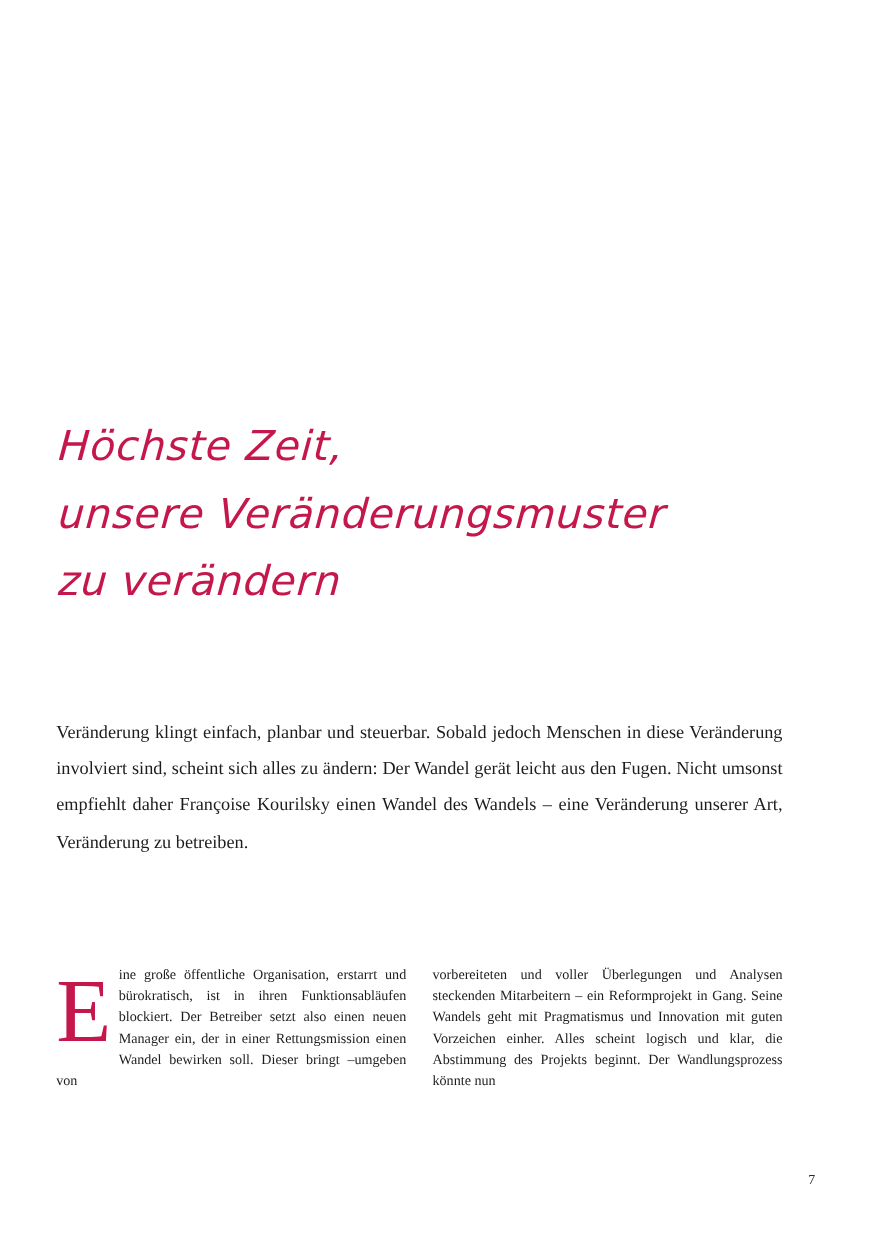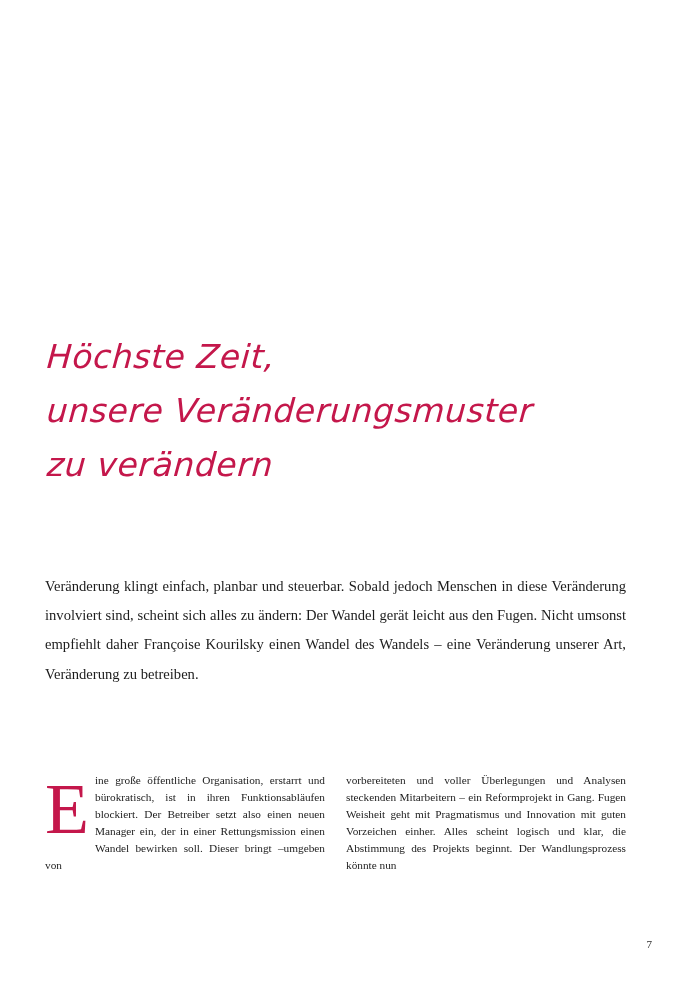--- a/index.html
+++ b/index.html
@@ -108,18 +108,18 @@
   <div class="headline">
     <div class="headline-line l1">Höchste Zeit,</div>
     <div class="headline-line l2">unsere Veränderungsmuster</div>
     <div class="headline-line l3">zu verändern</div>
   </div>
 
   <div class="lead">Veränderung klingt einfach, planbar und steuerbar. Sobald jedoch Menschen in diese Veränderung involviert sind, scheint sich alles zu ändern: Der Wandel gerät leicht aus den Fugen. Nicht umsonst empfiehlt daher Françoise Kourilsky einen Wandel des Wandels – eine Veränderung unserer Art, Veränderung zu betreiben.</div>
 
   <div class="columns">
     <p><span class="dropcap">E</span><span>ine große öffentliche Organisation, erstarrt und bürokratisch, ist in ihren Funktionsabläufen blockiert. Der Betreiber setzt also einen neuen Manager ein, der in einer Rettungsmission einen Wandel bewirken soll. Dieser bringt –umgeben von</span></p>
-    <p>vorbereiteten und voller Überlegungen und Analysen steckenden Mitarbeitern – ein Reformprojekt in Gang. Fugen Weisheit geht mit Pragmatismus und Innovation mit guten Vorzeichen einher. Alles scheint logisch und klar, die Abstimmung des Projekts beginnt. Der Wandlungsprozess könnte nun</p>
+    <p>vorbereiteten und voller Überlegungen und Analysen steckenden Mitarbeitern – ein Reformprojekt in Gang. Seine Wandels geht mit Pragmatismus und Innovation mit guten Vorzeichen einher. Alles scheint logisch und klar, die Abstimmung des Projekts beginnt. Der Wandlungsprozess könnte nun</p>
   </div>
 
   <div class="folio">7</div>
 
 </div>
 
 </body></html>

